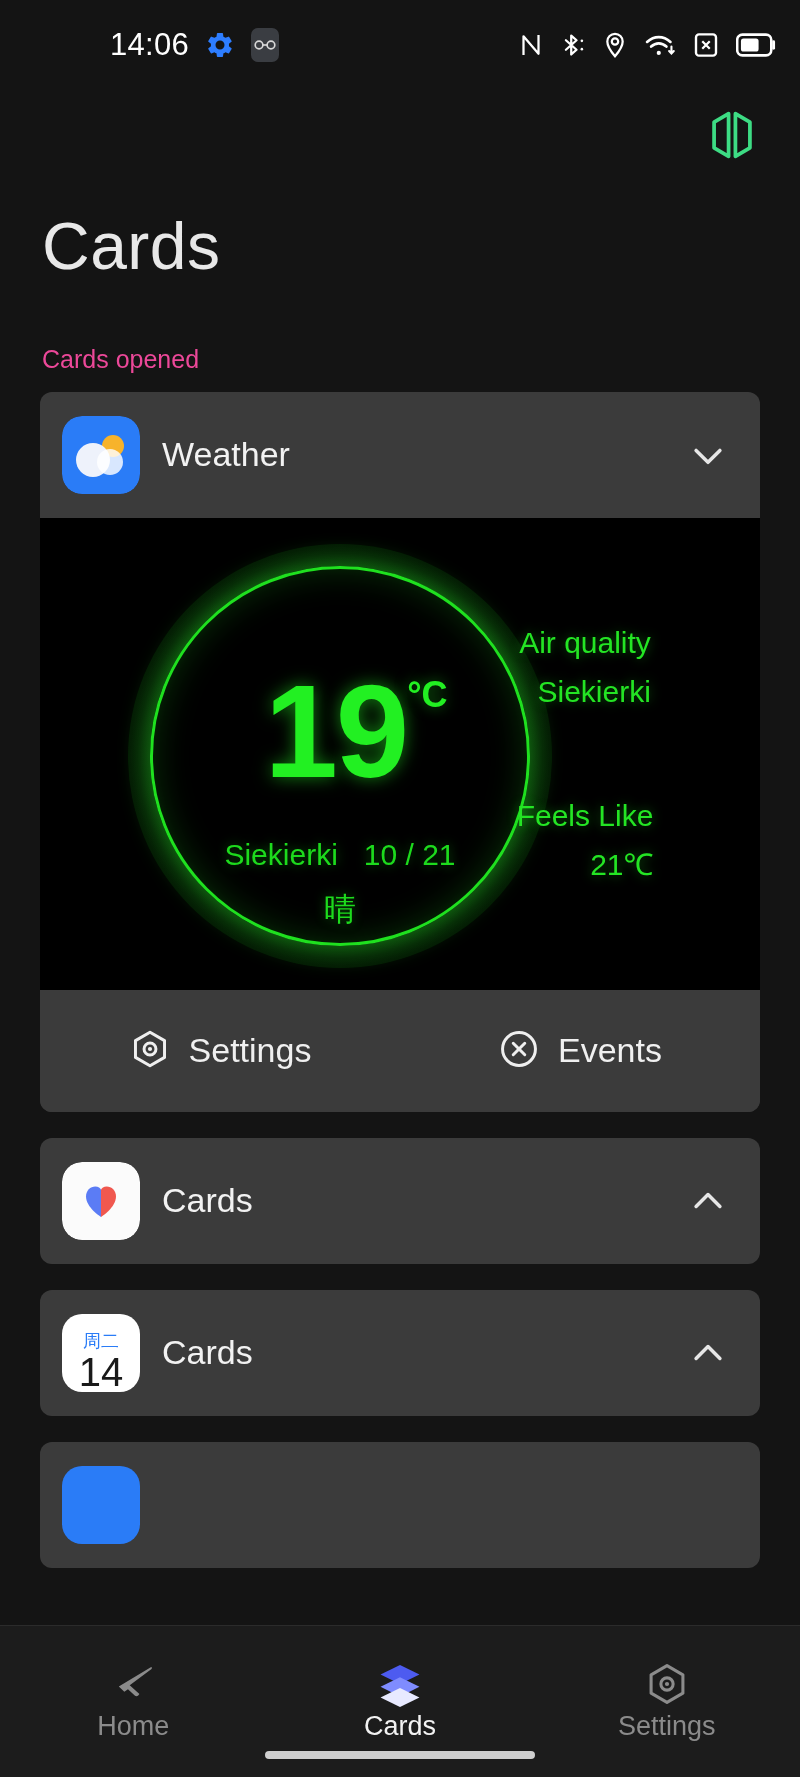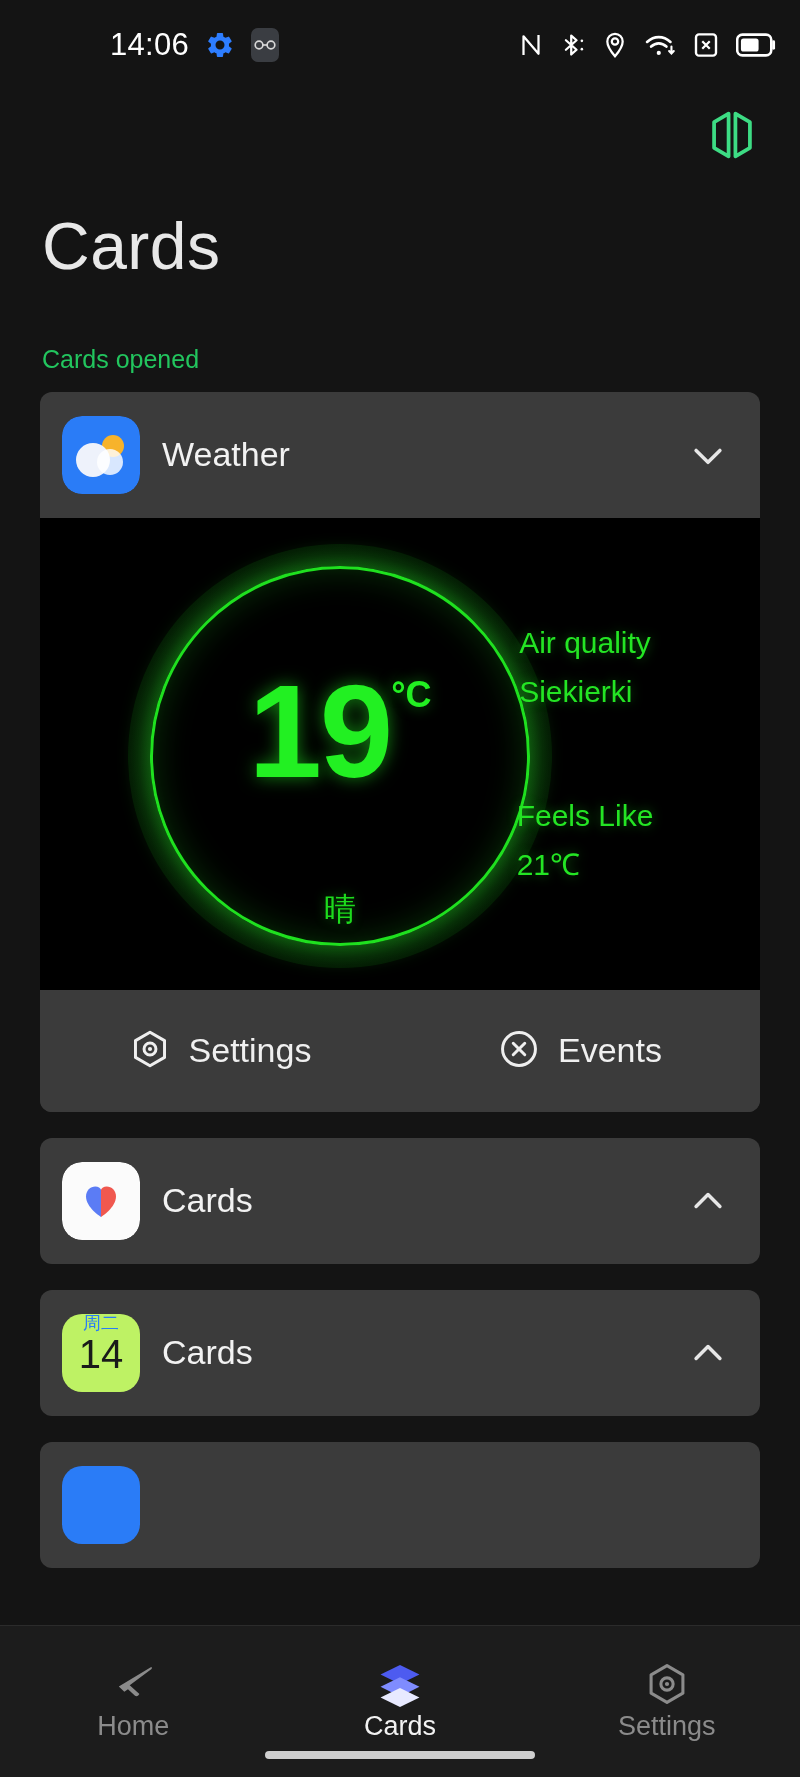--- a/index.html
+++ b/index.html
@@ -48,21 +48,21 @@
     color:#e8e8e8;
     font-size:66px;
     font-weight:300;
     letter-spacing:0.5px;
     padding:28px 0 0 42px;
     flex:0 0 auto;
     line-height:1.1;
   }
 
   .section-label {
-    color:#22c55e;
+    color:#ec4899;
     font-size:25px;
     padding:62px 0 18px 42px;
     flex:0 0 auto;
   }
 
   
   .cards-scroll {
     flex:1 1 auto;
     padding:0 40px;
     overflow:hidden;
@@ -115,21 +115,21 @@
   }
   .ring-fade {
     position:absolute;
     left:88px; top:26px;
     width:424px; height:424px;
     border-radius:50%;
     background:radial-gradient(circle, rgba(0,0,0,0) 60%, rgba(25,170,25,0.16) 74%, rgba(0,0,0,0) 86%);
   }
   .temp-wrap {
     position:absolute;
-    left:110px; top:148px; width:380px;
+    left:126px; top:148px; width:380px;
     text-align:center;
     display:flex; align-items:flex-start; justify-content:center;
   }
   .temp-val {
     color:#22f022;
     font-size:132px;
     font-weight:700;
     line-height:1;
     letter-spacing:-2px;
     text-shadow:0 0 18px rgba(34,240,34,0.55);
@@ -158,21 +158,21 @@
     font-size:32px;
     text-shadow:0 0 12px rgba(29,219,29,0.45);
   }
   .right-info {
     position:absolute;
     left:420px; top:0; width:250px; height:100%;
     display:flex; flex-direction:column;
     align-items:center; justify-content:center;
     gap:0;
   }
-  .ri-block { text-align:left; }
+  .ri-block { text-align:right; }
   .ri-block + .ri-block { margin-top:74px; }
   .ri-t {
     color:#24e524; font-size:30px; line-height:1.65;
     text-shadow:0 0 12px rgba(36,229,36,0.45);
   }
 
   
   .actions {
     height:122px;
     display:flex; align-items:center;
@@ -309,20 +309,23 @@
 
       <div class="widget">
         <div class="ring-fade"></div>
         <div class="glow-ring"></div>
 
         <div class="temp-wrap">
           <span class="temp-val">19</span>
           <span class="temp-unit">°C</span>
         </div>
 
+        <div class="loc-line">
+          <span>Siekierki</span><span class="gap"></span><span>10 / 21</span>
+        </div>
         <div class="cond-line">晴</div>
 
         <div class="right-info">
           <div class="ri-block">
             <div class="ri-t">Air quality</div>
             <div class="ri-t">Siekierki</div>
           </div>
           <div class="ri-block">
             <div class="ri-t">Feels Like</div>
             <div class="ri-t">21℃</div>
@@ -366,21 +369,21 @@
         <span class="chev">
           <svg width="44" height="44" viewBox="0 0 24 24" fill="none" stroke="#e6e6e6" stroke-width="1.9" stroke-linecap="round" stroke-linejoin="round">
             <path d="M5.5 15L12 8.5l6.5 6.5"></path>
           </svg>
         </span>
       </div>
     </div>
 
     <div class="card">
       <div class="card-head">
-        <span class="app-icon" style="background:#bef264;display:flex;flex-direction:column;align-items:center;justify-content:flex-start;">
+        <span class="app-icon" style="background:#ffffff;display:flex;flex-direction:column;align-items:center;justify-content:flex-end;">
           <span style="color:#2a7cf7;font-size:18px;line-height:1;margin-bottom:2px;">周二</span>
           <span style="color:#1a1a1a;font-size:40px;line-height:1;font-weight:400;">14</span>
         </span>
         <span class="card-title">Cards</span>
         <span class="chev">
           <svg width="44" height="44" viewBox="0 0 24 24" fill="none" stroke="#e6e6e6" stroke-width="1.9" stroke-linecap="round" stroke-linejoin="round">
             <path d="M5.5 15L12 8.5l6.5 6.5"></path>
           </svg>
         </span>
       </div>

